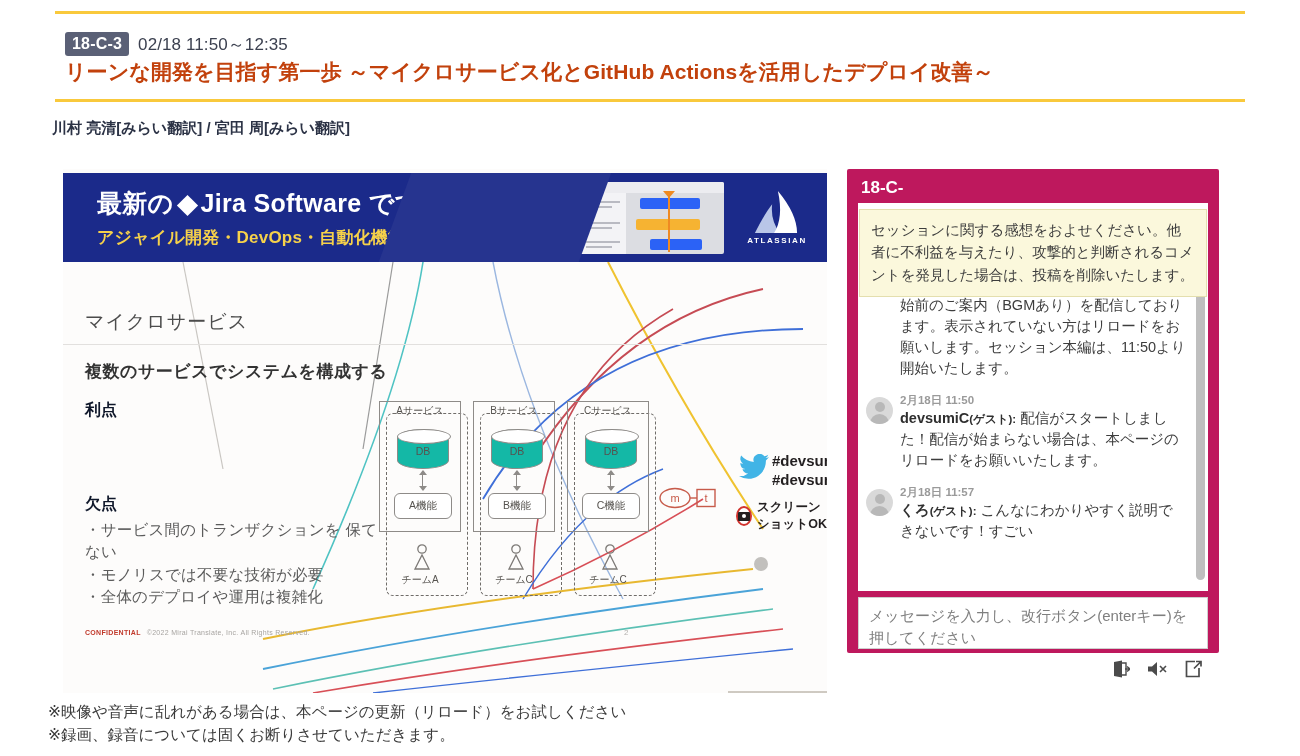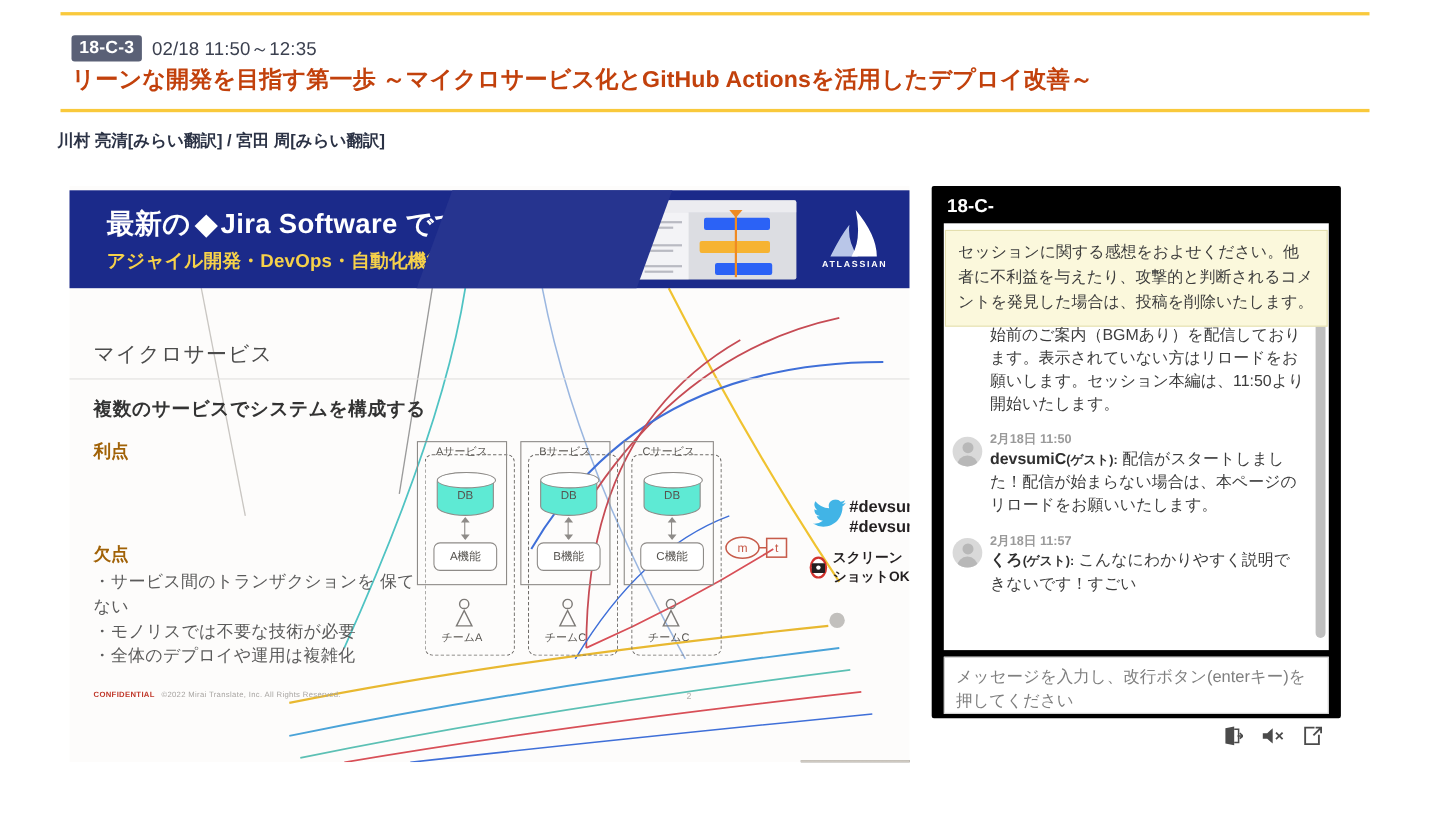--- a/index.html
+++ b/index.html
@@ -110,21 +110,21 @@
   
   .slide-head {
     position: absolute; left: 22px; top: 140px;
     color: #4c4c4c; font-size: 19px; letter-spacing: 1px;
   }
   .slide-hr { position:absolute; left:0; top:175px; width:764px; height:1px; background:#e2e0de; }
   .slide-sub {
     position:absolute; left:22px; top:191px;
     color:#333333; font-size:17px; font-weight:bold; letter-spacing:0.5px;
   }
-  .blk-title { position:absolute; left:22px; color:#a16207; font-size:16px; font-weight:bold; }
+  .blk-title { position:absolute; left:22px; color:#0f172a; font-size:16px; font-weight:bold; }
   .blk-list { position:absolute; left:22px; color:#5b5b5b; font-size:15.5px; line-height:1.45; letter-spacing:0.2px;}
   .blk-list div { white-space: nowrap; }
   .blk-list .wrap { white-space: normal; width: 300px; }
   .confidential {
     position:absolute; left:22px; top:460px;
     font-size:7px; letter-spacing:0.3px;
   }
   .confidential b { color:#c0392b; }
   .confidential span { color:#a7a4a1; margin-left:6px; }
   .page-num { position:absolute; left:561px; top:459px; color:#b4b1ae; font-size:8px; }
@@ -136,21 +136,21 @@
     border:1.5px solid #8e8b88; background:transparent;
   }
   .svc-dash {
     position:absolute; top:12px; left:7px; width:82px; height:183px;
     border:1.5px dashed #6f6c69; border-radius:7px;
   }
   .svc-label { position:absolute; top:3px; left:0; width:82px; text-align:center; color:#56534f; font-size:10px; }
   .db {
     position:absolute; top:28px; left:18px; width:52px; height:40px;
     border:1.3px solid #8e8b88; border-radius:50%/22%;
-    background:#5eead4; color:#56534f; font-size:10.5px;
+    background:#14b8a6; color:#56534f; font-size:10.5px;
     display:flex; align-items:center; justify-content:center;
   }
   .db::before{
     content:""; position:absolute; left:-1.3px; top:-1.3px; width:52px; height:13px;
     border:1.3px solid #8e8b88; border-radius:50%; background:#ffffff;
   }
   .db span{ position:relative; z-index:2; margin-top:4px; }
   .arr { position:absolute; left:43px; top:70px; width:1.3px; height:19px; background:#8e8b88; }
   .arr::before{content:""; position:absolute; left:-3px; top:-1px; border-left:4px solid transparent; border-right:4px solid transparent; border-bottom:5px solid #8e8b88;}
   .arr::after{content:""; position:absolute; left:-3px; bottom:-1px; border-left:4px solid transparent; border-right:4px solid transparent; border-top:5px solid #8e8b88;}
@@ -179,21 +179,21 @@
   .presenter {
     position:absolute; left:665px; top:522px; width:128px; height:114px;
     background:#6e6a63; overflow:hidden;
   }
   .pr-bg{position:absolute;inset:0;background:linear-gradient(180deg,#cfcac2,#9b958c);}
 
   
   .chat {
     position:absolute; left:847px; top:169px;
     width:372px; height:484px;
-    background:#000000;
+    background:#be185d;
     border-radius:2px;
   }
   .chat-title {
     position:absolute; left:14px; top:9px;
     color:#ffffff; font-size:17px; font-weight:bold;
   }
   .chat-body {
     position:absolute; left:11px; top:34px;
     width:350px; height:388px;
     background:#ffffff; overflow:hidden;
@@ -451,14 +451,18 @@
       </svg>
     </span>
     <span class="tool-ic">
       <svg width="17" height="18" viewBox="0 0 17 18">
         <path d="M10 1.5 L1.5 1.5 L1.5 16.5 L14 16.5 L14 8" fill="none" stroke="#4b4b4b" stroke-width="1.7"></path>
         <path d="M9 8.5 L16 1.5 M11 1.5 L16 1.5 L16 6.5" fill="none" stroke="#4b4b4b" stroke-width="1.7"></path>
       </svg>
     </span>
   </div>
 
+  <div class="notes">
+    <div>※映像や音声に乱れがある場合は、本ページの更新（リロード）をお試しください</div>
+    <div>※録画、録音については固くお断りさせていただきます。</div>
+  </div>
 
 </div>
 
 </body></html>

